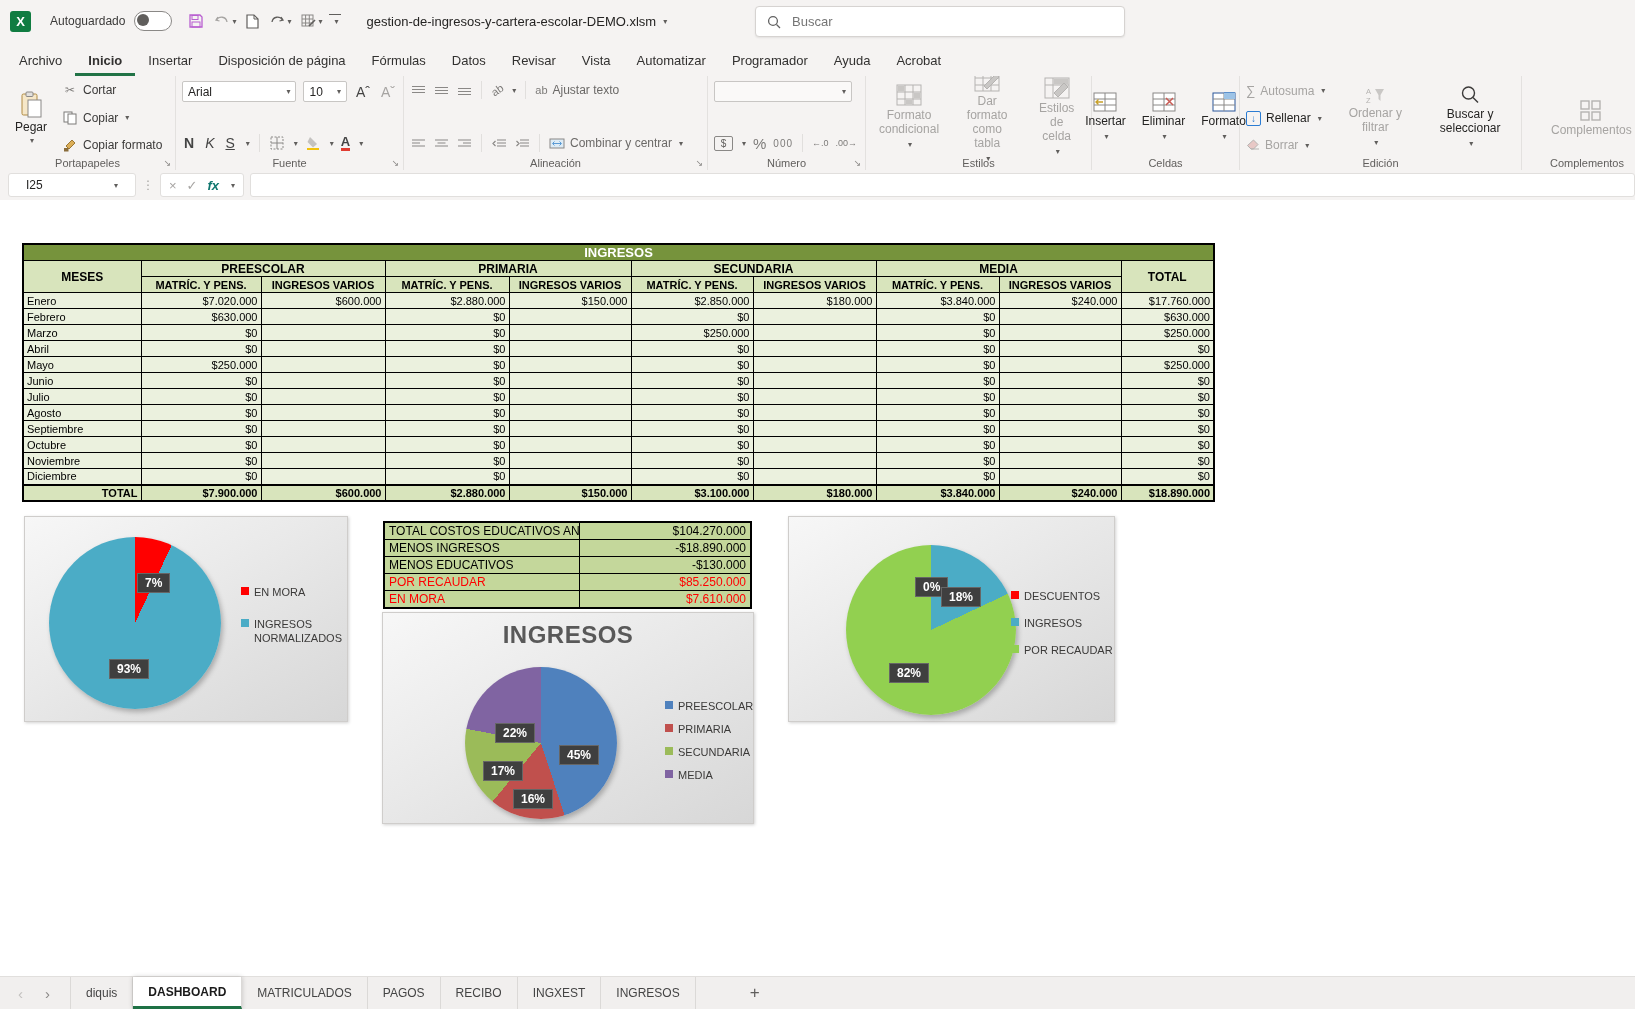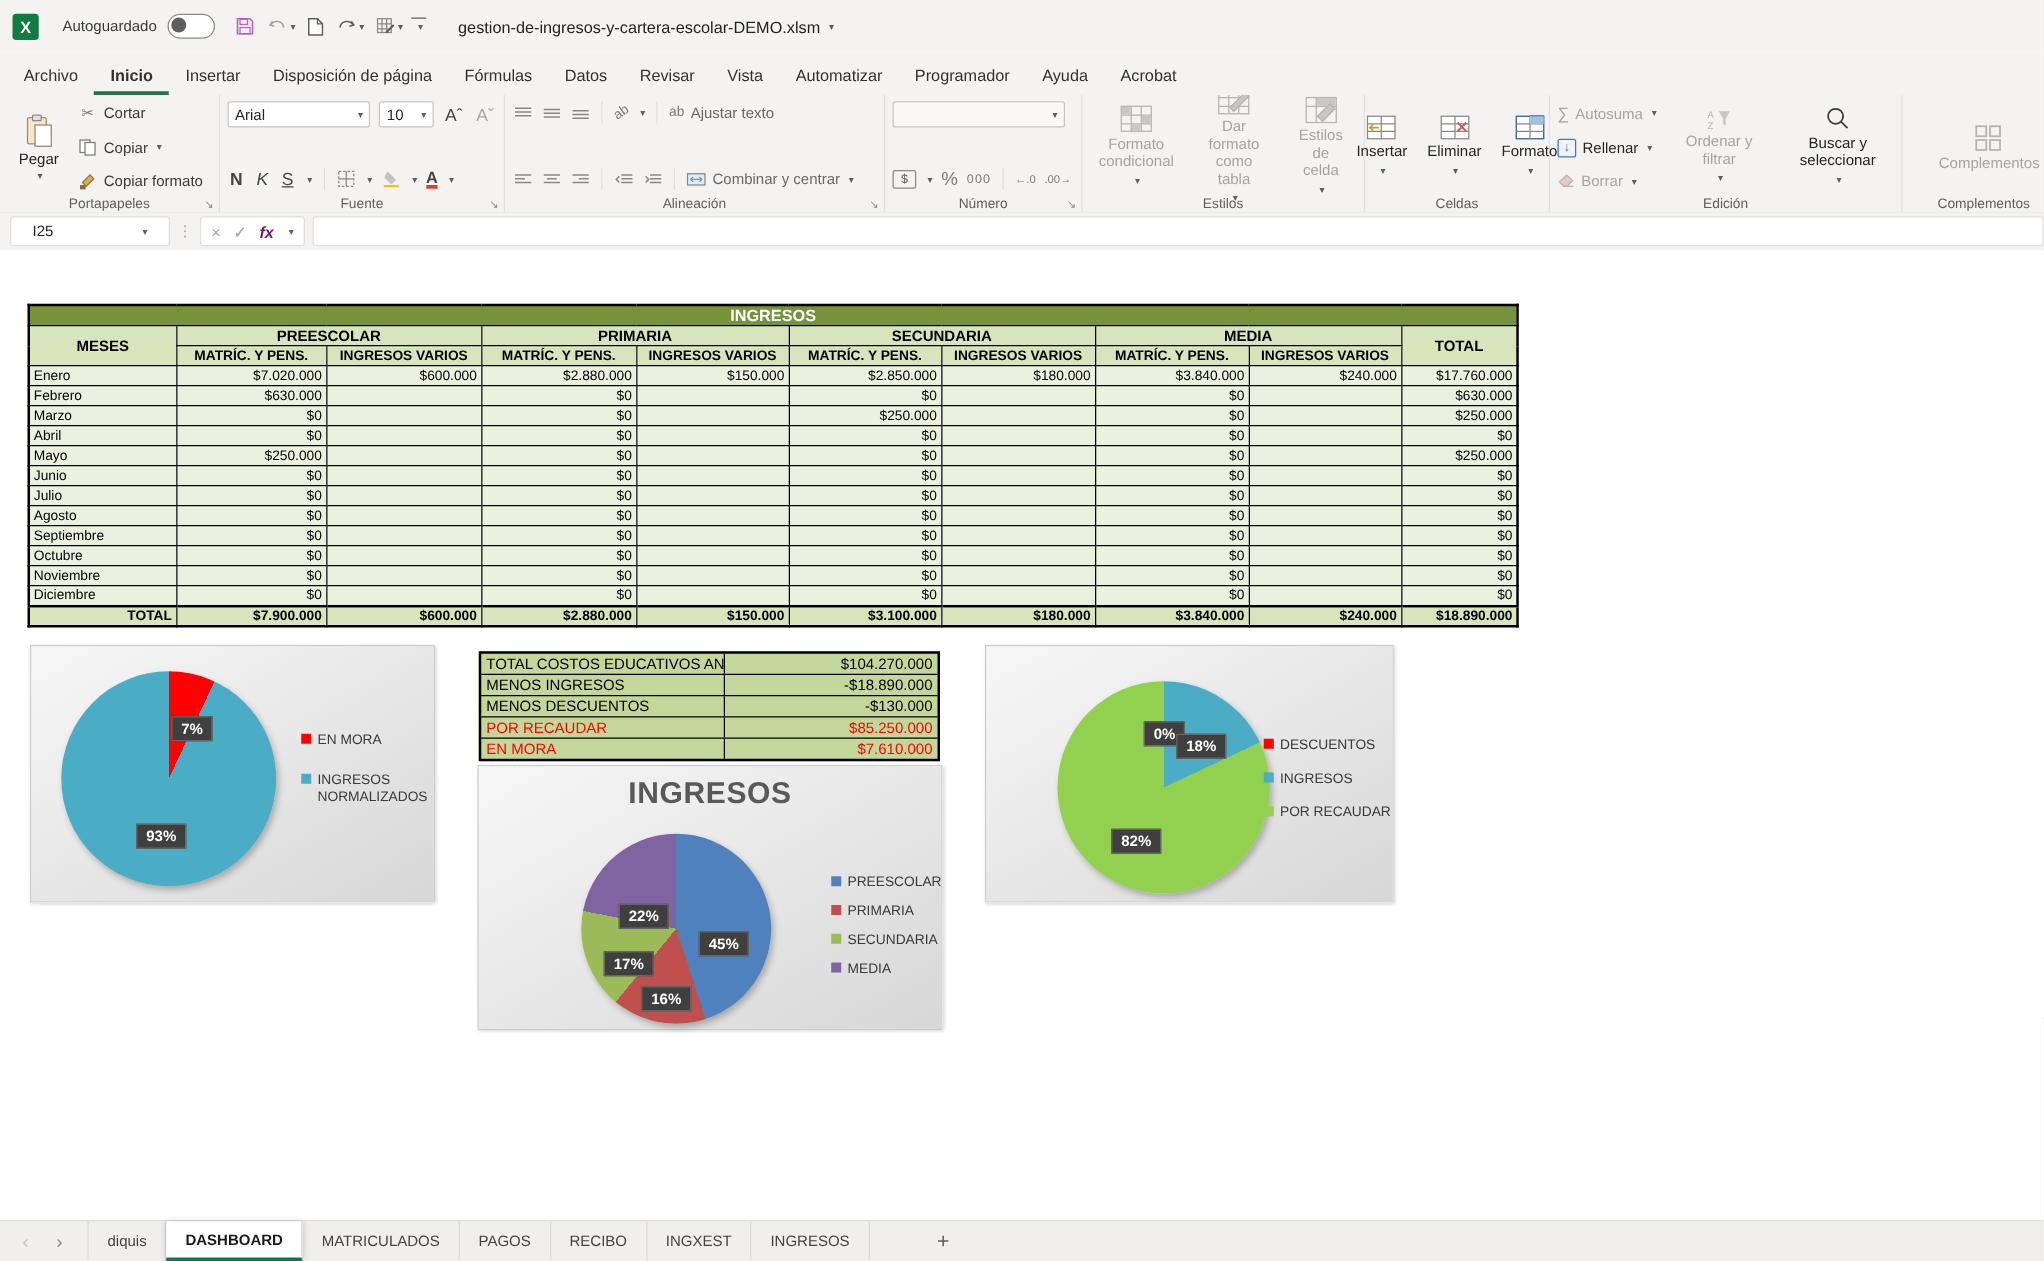--- a/index.html
+++ b/index.html
@@ -49,21 +49,21 @@
   .vbtn .lbl{white-space:pre-line;}
   .srow{display:flex;align-items:center;gap:5px;font-size:12px;white-space:nowrap;}
   .ed-col{display:flex;flex-direction:column;justify-content:space-between;padding:2px 0;}
   .wm-item{display:flex;align-items:center;gap:5px;font-size:12px;color:#6b6967;white-space:nowrap;}
 
   
   .fbar{position:absolute;top:170px;left:0;right:0;height:30px;background:#f5f3f2;display:flex;align-items:center;gap:6px;padding-left:8px;}
   .namebox{width:92px;height:22px;background:#fff;border:1px solid #e1dfdd;border-radius:3px;display:flex;align-items:center;justify-content:space-between;padding:0 17px;font-size:12px;}
   .dots{color:#a6a4a2;font-size:12px;}
   .fbtns{display:flex;align-items:center;gap:10px;background:#fff;border:1px solid #e1dfdd;border-radius:3px;height:22px;padding:0 8px;color:#a6a4a2;font-size:13px;}
-  .fx{font-style:italic;font-weight:700;color:#701a75;}
+  .fx{font-style:italic;font-weight:700;color:#0f766e;}
   .finput{flex:1;height:22px;background:#fff;border:1px solid #e1dfdd;border-radius:3px;margin-right:0;}
 
   
   .sheet{position:absolute;top:200px;left:0;right:0;bottom:32px;background:#fff;overflow:hidden;}
 
   
   .tablewrap{position:absolute;left:22px;top:43px;}
   .ingresos-table{border-collapse:collapse;table-layout:fixed;font-size:11px;color:#000;border:2px solid #000;}
   .ingresos-table th,.ingresos-table td{border:1px solid #000;height:16px;padding:0 3px;overflow:hidden;white-space:nowrap;box-sizing:border-box;}
   .t-title{background:var(--title_fill);color:#fff;font-size:13px;font-weight:700;text-align:center;height:18px;}
@@ -161,20 +161,29 @@
           <span class="caret">▾</span>
       </span>
       <span class="qbtn" style="border-top:1.5px solid #605e5c;">
           <span class="caret">▾</span>
         </span>
     </div>
     <div class="filename">
       <span>gestion-de-ingresos-y-cartera-escolar-DEMO.xlsm</span>
       <span class="caret">▾</span>
     </div>
+    <div class="searchbox">
+      <span>
+        <svg width="14" height="14" viewBox="0 0 14 14">
+            <circle cx="6" cy="6" r="4.4" fill="none" stroke="#616161" stroke-width="1.3"></circle>
+            <path d="M9.5 9.5 L13 13" stroke="#616161" stroke-width="1.3"></path>
+          </svg>
+      </span>
+      <input placeholder="Buscar" style="">
+    </div>
   </div>
 
   <div class="menubar">
     <div style="display:flex;">
         <div class="menu-tab">Archivo</div>
         <div class="menu-tab active">Inicio</div>
         <div class="menu-tab">Insertar</div>
         <div class="menu-tab">Disposición de página</div>
         <div class="menu-tab">Fórmulas</div>
         <div class="menu-tab">Datos</div>
@@ -754,21 +763,21 @@
     <div class="summary">
         <div class="sum-row">
           <div class="sum-label">TOTAL COSTOS EDUCATIVOS ANUALES</div>
           <div class="sum-value">$104.270.000</div>
         </div>
         <div class="sum-row">
           <div class="sum-label">MENOS INGRESOS</div>
           <div class="sum-value">-$18.890.000</div>
         </div>
         <div class="sum-row">
-          <div class="sum-label">MENOS DESCUENTOS</div>
+          <div class="sum-label">MENOS EDUCATIVOS</div>
           <div class="sum-value">-$130.000</div>
         </div>
         <div class="sum-row red">
           <div class="sum-label">POR RECAUDAR</div>
           <div class="sum-value">$85.250.000</div>
         </div>
         <div class="sum-row red">
           <div class="sum-label">EN MORA</div>
           <div class="sum-value">$7.610.000</div>
         </div>

